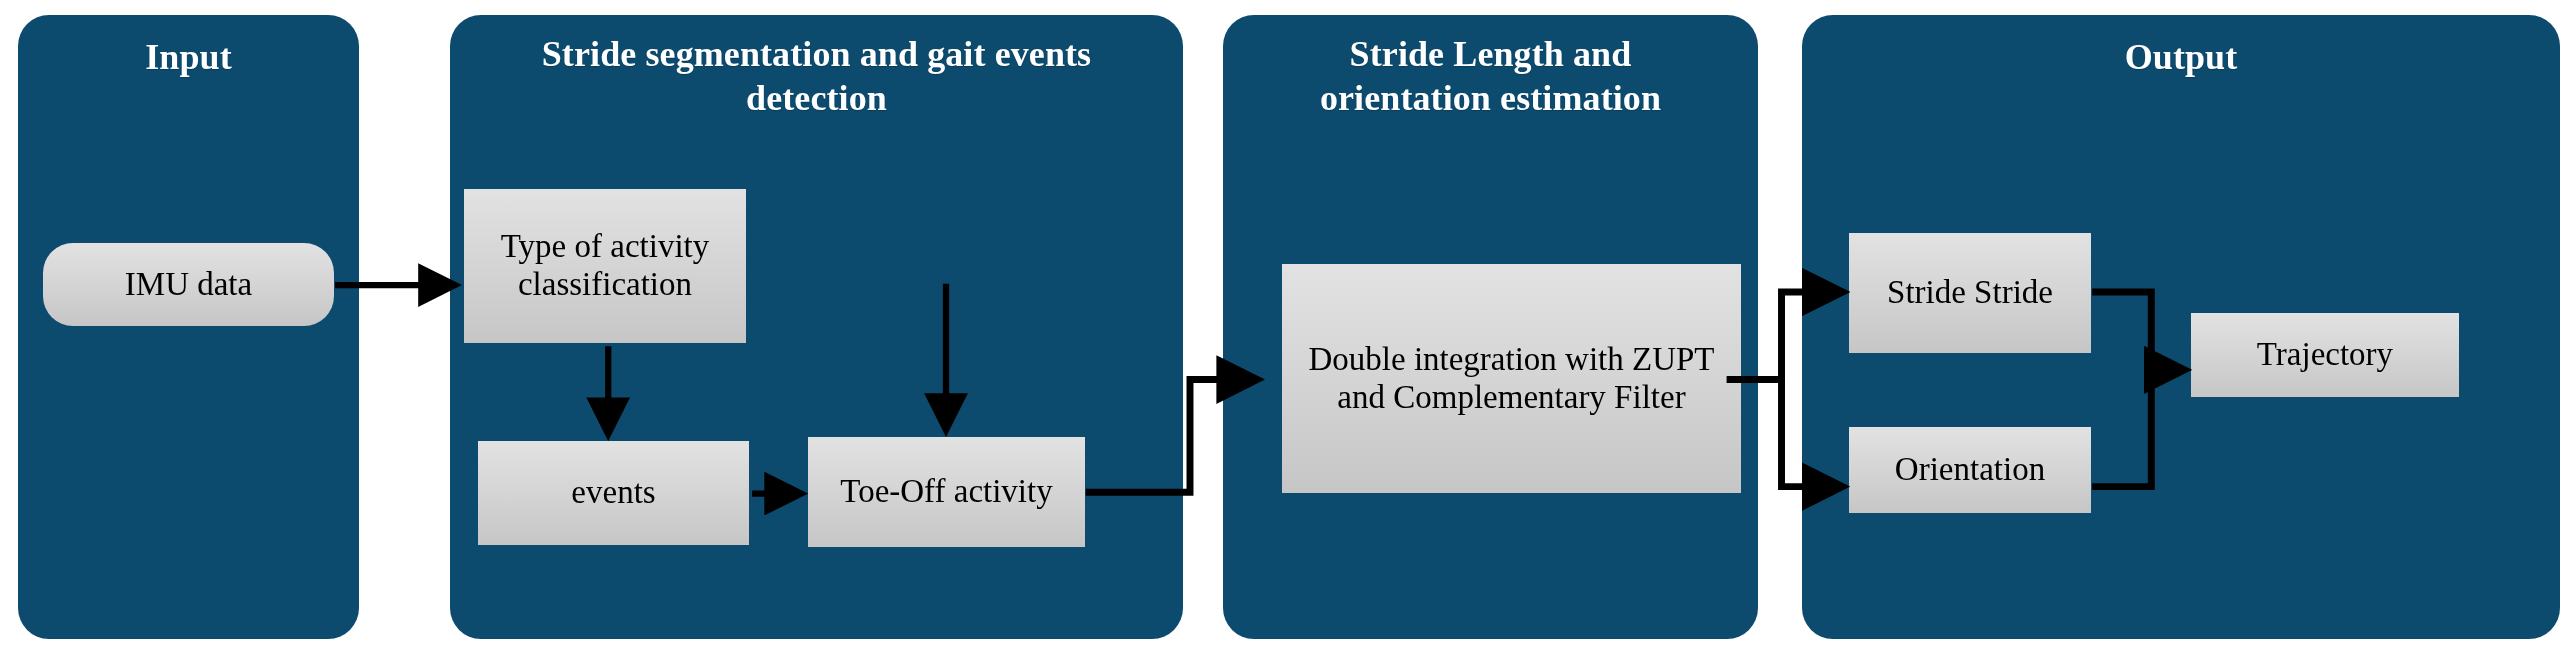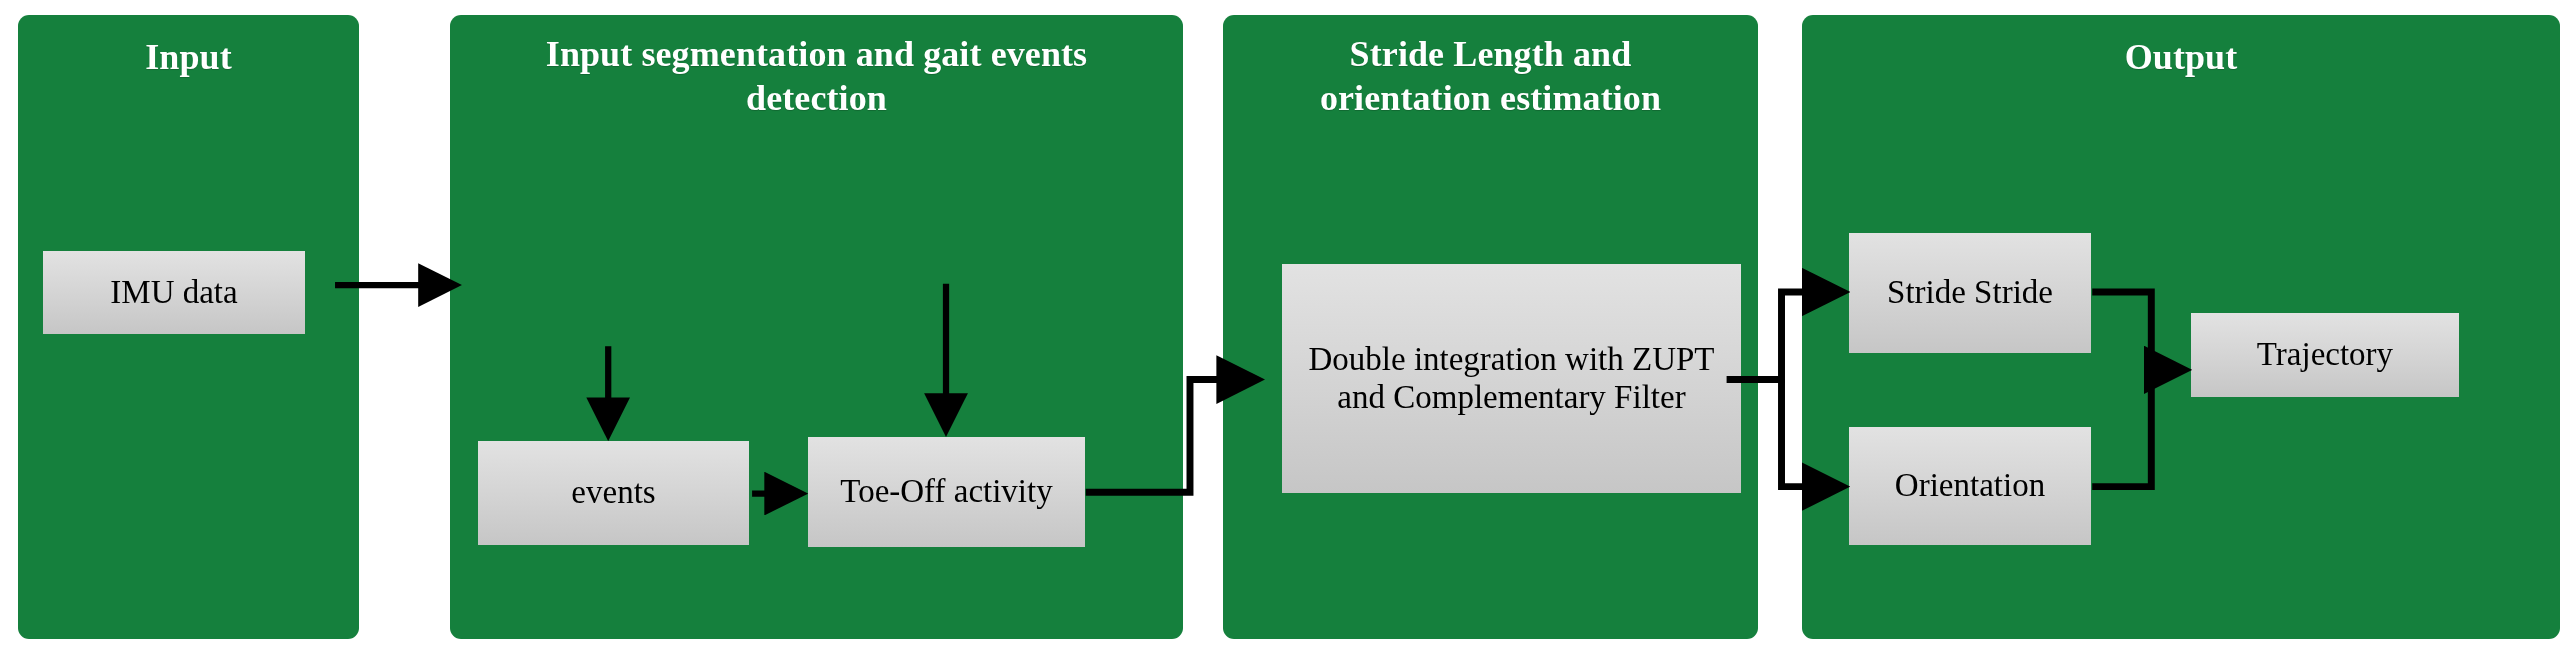--- a/index.html
+++ b/index.html
@@ -12,22 +12,22 @@
     width: 2576px;
     height: 657px;
     background: #ffffff;
     overflow: hidden;
     font-family: "Liberation Serif", "DejaVu Serif", serif;
   }
 
   
   .panel {
     position: absolute;
-    background: #15803d;
-    border-radius: 11px;
+    background: #0c4a6e;
+    border-radius: 31px;
     box-sizing: border-box;
     font-family: Liberation Serif, serif;
   }
   .panel-title {
     position: absolute;
     left: 0;
     right: 0;
     text-align: center;
     color: #ffffff;
     font-weight: bold;
@@ -56,34 +56,34 @@
     align-items: center;
     justify-content: center;
     text-align: center;
     font-size: 33px;
     line-height: 1.14;
     box-sizing: border-box;
     padding: 4.2px 7px;
   }
 
   
-  #node-imu        { left: 43px;  top: 251px; width: 262px; height: 83px; }
+  #node-imu        { left: 43px;  top: 243px; width: 291px; height: 83px; border-radius: 30px; }
 
   
   #node-activity   { left: 464px;  top: 189px; width: 282px; height: 154px; }
   #node-midstance  { left: 808px; top: 189px; width: 277px; height: 92px; }
   #node-msdtw      { left: 478px;  top: 441px; width: 271px; height: 104px; }
   #node-toeoff     { left: 808px; top: 437px; width: 277px; height: 110px; }
 
   
   #node-double     { left: 1265px; top: 264px; width: 459px; height: 229px; margin-left: 17px; }
 
   
   #node-stride-len { left: 1849px; top: 233px; width: 242px; height: 120px; }
-  #node-orient     { left: 1849px; top: 427px; width: 242px; height: 118px; }
+  #node-orient     { left: 1849px; top: 427px; width: 242px; height: 86px; }
   #node-traj       { left: 2191px; top: 313px; width: 268px; height: 84px; }
 
   
   #connectors {
     position: absolute;
     left: 0;
     top: 0;
     width: 2576px;
     height: 657px;
     pointer-events: none;
@@ -93,22 +93,23 @@
 <body>
 
 <div id="stage">
 
   <div class="panel" id="panel-input">
     <div class="panel-title">Input</div>
   </div>
   <div class="node" id="node-imu">IMU data</div>
 
   <div class="panel" id="panel-stride">
-    <div class="panel-title">Input segmentation and gait events detection</div>
+    <div class="panel-title">Stride segmentation and gait events detection</div>
   </div>
+  <div class="node" id="node-activity">Type of activity classification</div>
   <div class="node" id="node-msdtw">events</div>
   <div class="node" id="node-toeoff">Toe-Off activity</div>
 
   <div class="panel" id="panel-length">
     <div class="panel-title">Stride Length and orientation estimation</div>
   </div>
   <div class="node" id="node-double">Double integration with ZUPT and Complementary Filter</div>
 
   <div class="panel" id="panel-output">
     <div class="panel-title">Output</div>

